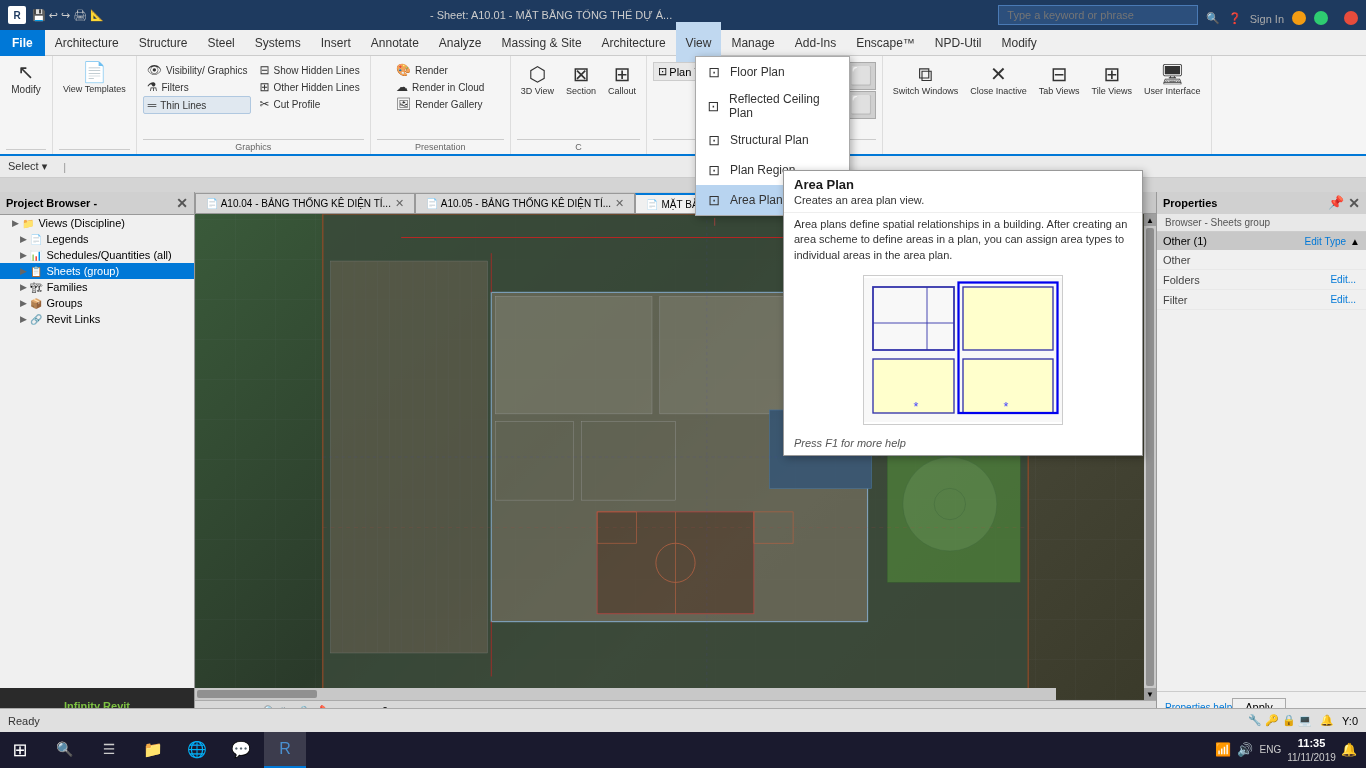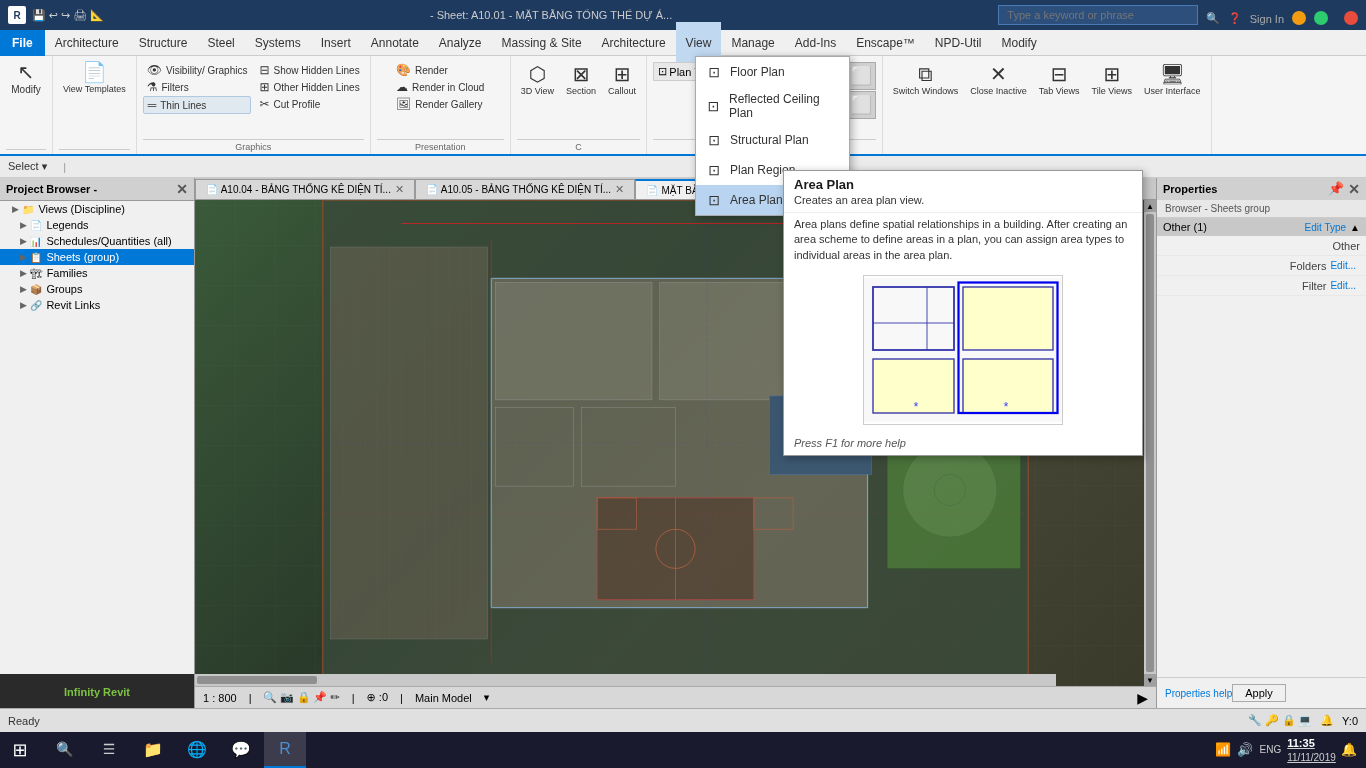--- a/index.html
+++ b/index.html
@@ -252,21 +252,20 @@
       background: #e8e8e8;
       border-bottom: 1px solid #ccc;
     }
     .prop-row {
       display: flex;
       align-items: center;
       padding: 2px 6px;
       font-size: 11px;
       border-bottom: 1px solid #e8e8e8;
       min-height: 20px;
-      text-align: right;
     }
     .prop-label { flex: 1; color: #444; }
     .prop-edit-btn {
       font-size: 10px;
       color: #0078d7;
       cursor: pointer;
       padding: 1px 4px;
     }
     .other-header {
       background: #c8c8c8;
@@ -386,21 +385,21 @@
     }
     .taskbar-app.active { border-bottom-color: #0078d7; background: rgba(255,255,255,0.15); }
     .taskbar-tray {
       display: flex;
       align-items: center;
       gap: 6px;
       padding: 0 8px;
       font-size: 10px;
       color: #ccc;
     }
-    .tray-time { text-align: left; line-height: 1.3; text-decoration: underline; }
+    .tray-time { text-align: center; line-height: 1.3; }
     .tray-icon { font-size: 13px; color: #ccc; cursor: pointer; }
 
     
     .vert-scrollbar {
       position: absolute;
       right: 0;
       top: 0;
       width: 12px;
       height: 100%;
       background: #c8c8c8;
@@ -606,21 +605,21 @@
       </div>
     </div>
   </div>
 </div>
 
 <div id="select-bar">
   <span class="select-item">Select ▾</span>
   <span class="select-separator">|</span>
 </div>
 
-<div style="display:flex; height: calc(768px - 30px - 26px - 100px - 22px - 24px - 36px); position:relative;">
+<div style="display:flex; height: calc(768px - 30px - 26px - 100px - 22px - 24px - 36px); position:relative;margin-top:14px;">
 
   <div id="project-browser">
     <div class="panel-header">
       <span>Project Browser -</span>
       <span class="panel-close">✕</span>
     </div>
     <div style="overflow-y:auto;flex:1;">
       <div class="tree-item">
         <span class="tree-expand">▶</span>
         <span class="tree-icon">📁</span>

